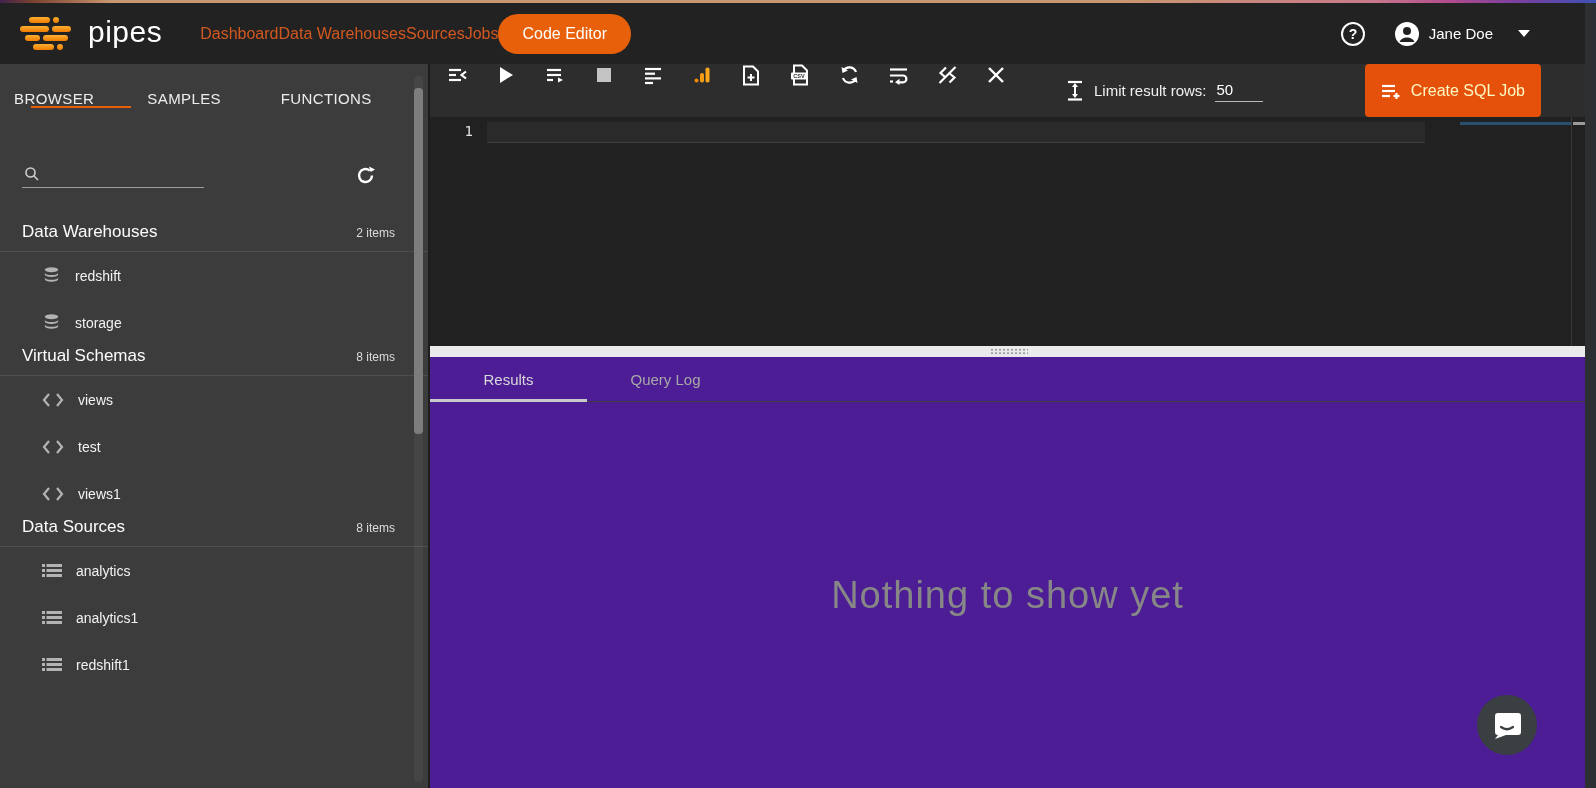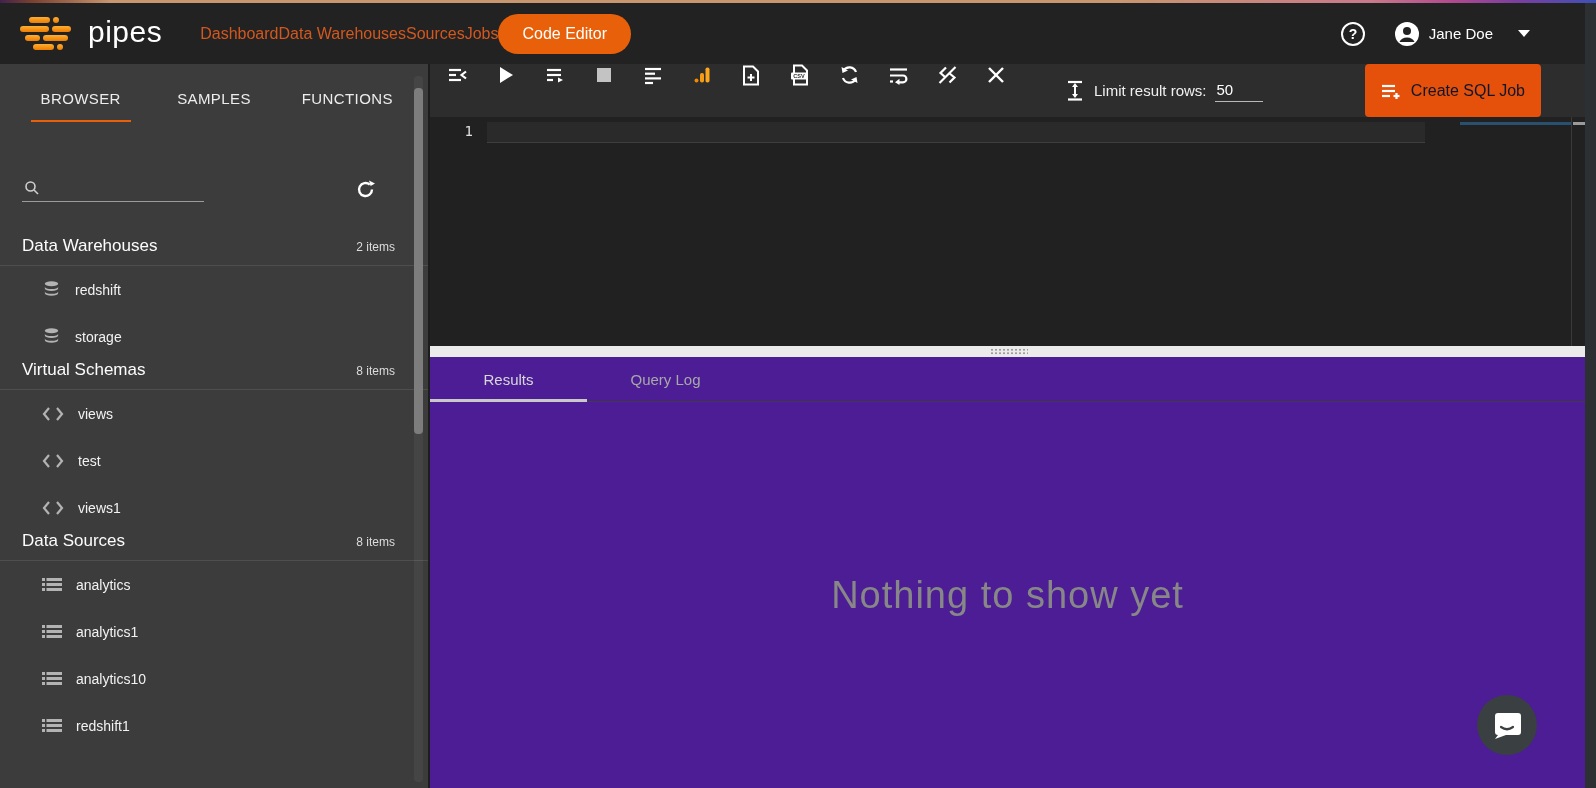--- a/index.html
+++ b/index.html
@@ -49,21 +49,21 @@
   }
 
   
   .main { display: flex; height: 724px; }
 
   
   .sidebar {
     width: 428px; background: #3c3c3c; position: relative; overflow: hidden; flex-shrink: 0;
   }
   .side-tabs { display: flex; margin: 26px 14px 0 14px; }
-  .side-tab { flex: 1; text-align: center; font-size: 15px; letter-spacing: 0.4px; color: #ededed; padding-bottom: 15px; cursor: pointer; position: relative; }
+  .side-tab { flex: 1; font-size: 15px; letter-spacing: 0.4px; color: #ededed; padding-bottom: 1px; cursor: pointer; position: relative; }
   .side-tab.active::after {
     content: ""; position: absolute; left: 50%; transform: translateX(-50%);
     bottom: 0; width: 100px; height: 2px; background: #e8610a;
   }
   .search-row { margin: 52px 50px 0 22px; display: flex; align-items: flex-end; justify-content: space-between; }
   .search-wrap { position: relative; width: 182px; }
   .search-wrap .mag { position: absolute; left: 2px; bottom: 6px; }
   .search-input {
     width: 100%; background: transparent; border: none; border-bottom: 1px solid #9b9b9b;
     color: #fff; font-size: 15px; padding: 4px 4px 6px 28px; outline: none;
@@ -107,21 +107,21 @@
   }
   .limit-group { display: flex; align-items: center; margin-left: 32px; }
   .limit-label { font-size: 15px; color: #f0f0f0; margin-left: 10px; }
   .limit-input {
     width: 48px; margin-left: 8px; background: transparent; border: none;
     border-bottom: 1px solid #b9b9b9; color: #fff; font-size: 15px; padding: 2px 2px 3px 2px;
     outline: none; font-family: "Liberation Sans", sans-serif;
   }
   .create-job-btn {
     margin-left: auto; margin-right: 44px;
-    background: #e5500a; color: #0f172a; font-size: 16px; border: none; border-radius: 4px;
+    background: #e5500a; color: #fef9c3; font-size: 16px; border: none; border-radius: 4px;
     padding: 10px 16px; cursor: pointer; display: flex; align-items: center; gap: 10px;
     font-family: "Liberation Sans", sans-serif;
   }
 
   
   .code-editor { height: 229px; background: #212121; position: relative; flex-shrink: 0; }
   .gutter {
     position: absolute; left: 0; top: 0; bottom: 0; width: 57px;
     font-family: "DejaVu Sans Mono", monospace; font-size: 14px; color: #e0e0e0;
     text-align: right; padding: 6px 14px 0 0;
@@ -349,33 +349,20 @@
         <span class="tree-icon">
           <svg width="20" height="16" viewBox="0 0 20 16" fill="#b3b3b3">
             <rect x="0" y="1" width="3" height="3"></rect>
               <rect x="4.5" y="1" width="15.5" height="3"></rect>
             <rect x="0" y="6" width="3" height="3"></rect>
               <rect x="4.5" y="6" width="15.5" height="3"></rect>
             <rect x="0" y="11" width="3" height="3"></rect>
               <rect x="4.5" y="11" width="15.5" height="3"></rect>
           </svg>
         </span>
-        <span class="tree-label">analytics10</span>
-      </div>
-      <div class="tree-item">
-        <span class="tree-icon">
-          <svg width="20" height="16" viewBox="0 0 20 16" fill="#b3b3b3">
-            <rect x="0" y="1" width="3" height="3"></rect>
-              <rect x="4.5" y="1" width="15.5" height="3"></rect>
-            <rect x="0" y="6" width="3" height="3"></rect>
-              <rect x="4.5" y="6" width="15.5" height="3"></rect>
-            <rect x="0" y="11" width="3" height="3"></rect>
-              <rect x="4.5" y="11" width="15.5" height="3"></rect>
-          </svg>
-        </span>
         <span class="tree-label">redshift1</span>
       </div>
     </div>
 
     <div class="side-scroll-track"></div>
     <div class="side-scroll-thumb"></div>
   </aside>
 
   <section class="workspace">
 

